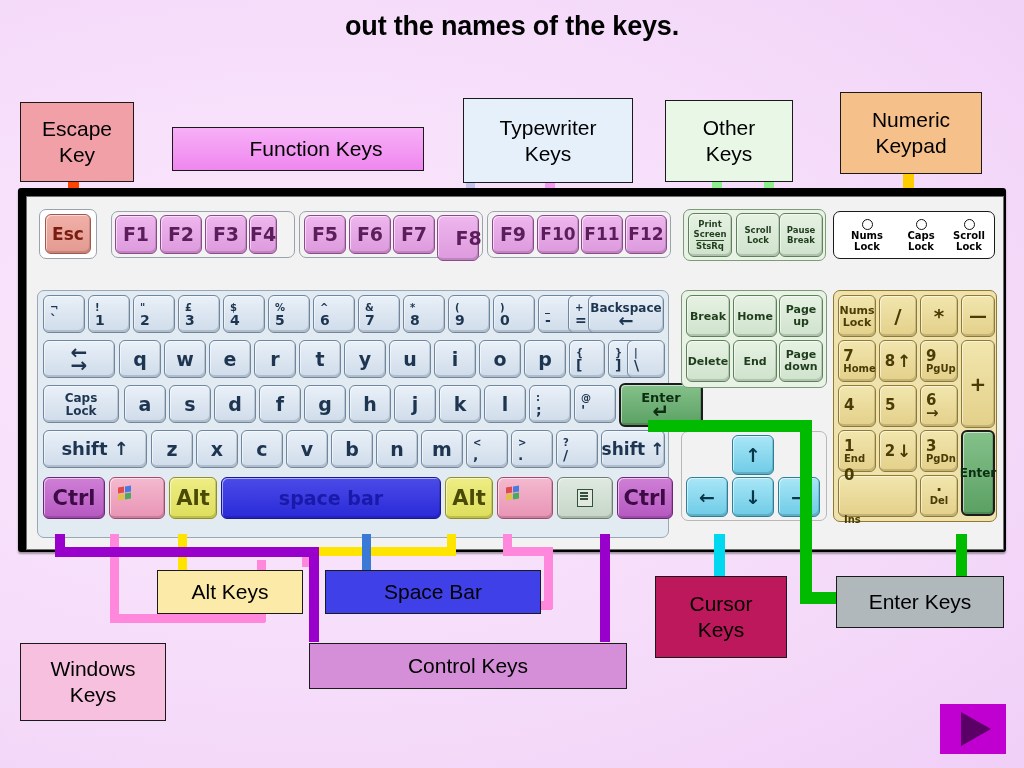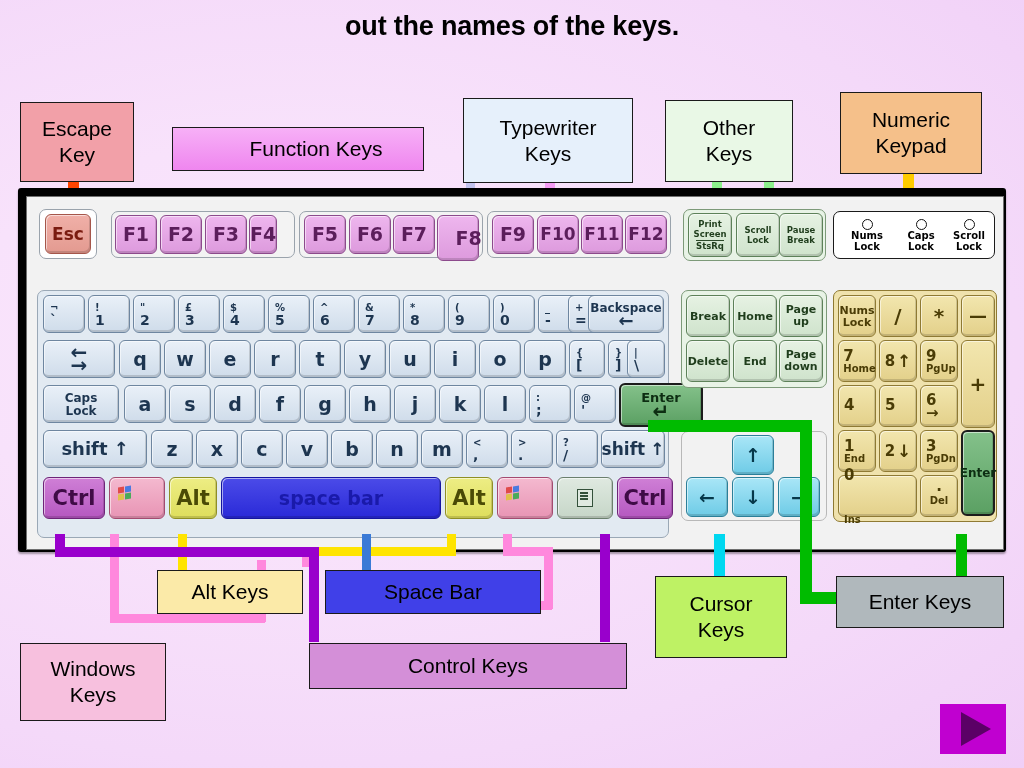--- a/index.html
+++ b/index.html
@@ -170,21 +170,21 @@
 
   <div class="abs callout" style="left:20px;top:643px;width:146px;height:78px;background:#f7c0de;">
     <span style="white-space:pre-line;">Windows
 Keys</span>
   </div>
 
   <div class="abs callout" style="left:309px;top:643px;width:318px;height:46px;background:#d48fd8;">
     <span>Control Keys</span>
   </div>
 
-  <div class="abs callout" style="left:655px;top:576px;width:132px;height:82px;background:#bef264;">
+  <div class="abs callout" style="left:655px;top:576px;width:132px;height:82px;background:#be185d;">
     <span style="white-space:pre-line;">Cursor
 Keys</span>
   </div>
 
   <div class="abs callout" style="left:836px;top:576px;width:168px;height:52px;background:#b0b8bc;">
     <span>Enter Keys</span>
   </div>
 
   <div class="abs" id="kbd">
     <div id="kbd-inner">

